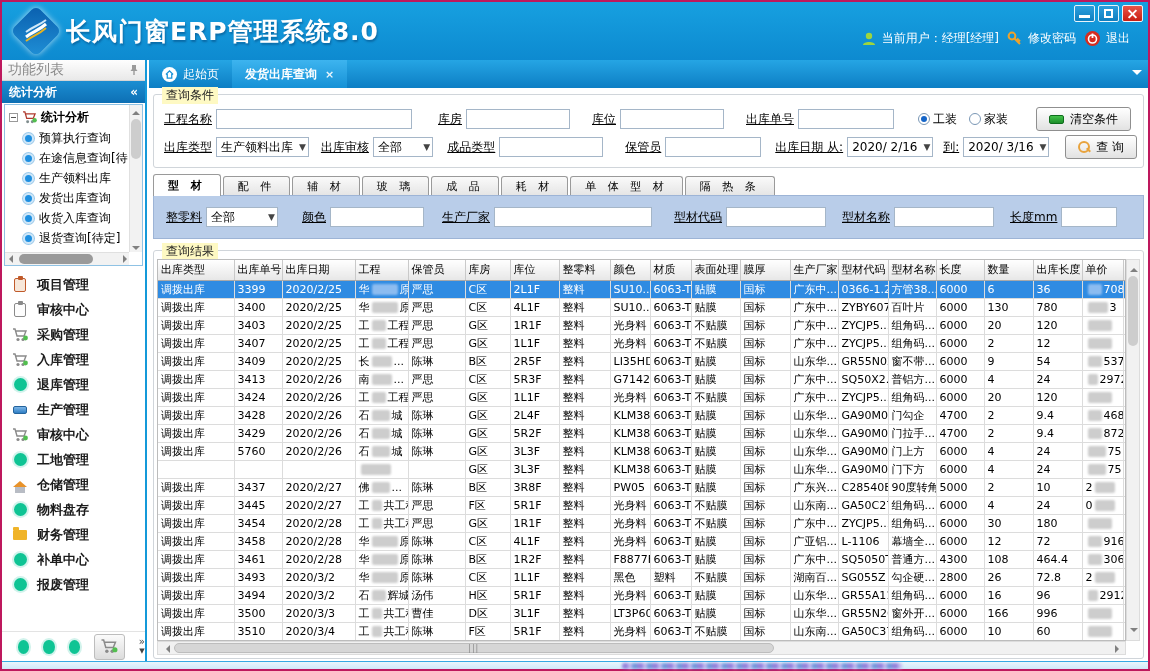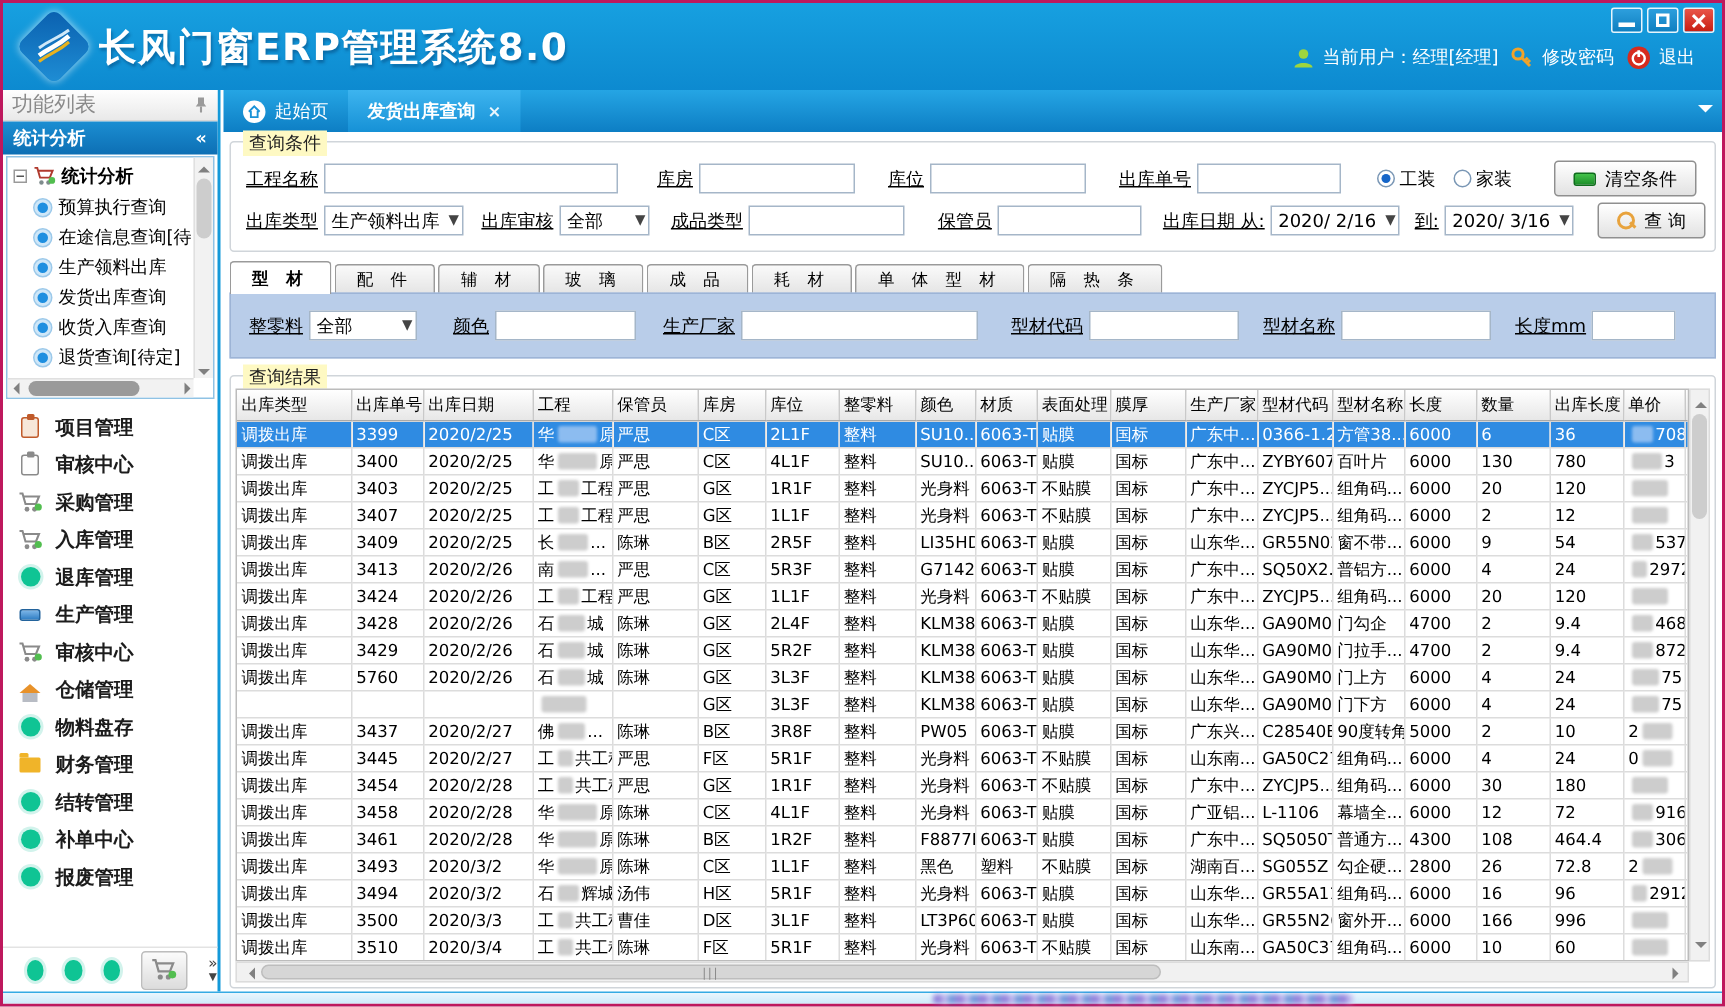--- a/index.html
+++ b/index.html
@@ -298,41 +298,41 @@
               <path d="M1 1 h2 l2 7 h7 l2-5 H4" fill="none" stroke="#8a8a8a" stroke-width="1.4"></path>
               <circle cx="6" cy="11.5" r="1.6" fill="#8a8a8a"></circle>
               <circle cx="11" cy="11.5" r="1.6" fill="#8a8a8a"></circle>
               <circle cx="13.5" cy="10" r="2.4" fill="#52be4f"></circle>
             </svg>
           </span>
           <span>审核中心</span>
         </div>
         <div class="menu-item">
           <span class="mi-icon">
+            <span class="circle-green"></span>
+          </span>
+          <span>工地管理</span>
+        </div>
+        <div class="menu-item">
+          <span class="mi-icon">
             <span class="house"></span>
           </span>
           <span>仓储管理</span>
         </div>
         <div class="menu-item">
           <span class="mi-icon">
             <span class="circle-green"></span>
           </span>
           <span>物料盘存</span>
         </div>
         <div class="menu-item">
           <span class="mi-icon">
             <span class="folder"></span>
           </span>
           <span>财务管理</span>
-        </div>
-        <div class="menu-item">
-          <span class="mi-icon">
-            <span class="circle-green"></span>
-          </span>
-          <span>结转管理</span>
         </div>
         <div class="menu-item">
           <span class="mi-icon">
             <span class="circle-green"></span>
           </span>
           <span>补单中心</span>
         </div>
         <div class="menu-item">
           <span class="mi-icon">
             <span class="circle-green"></span>

